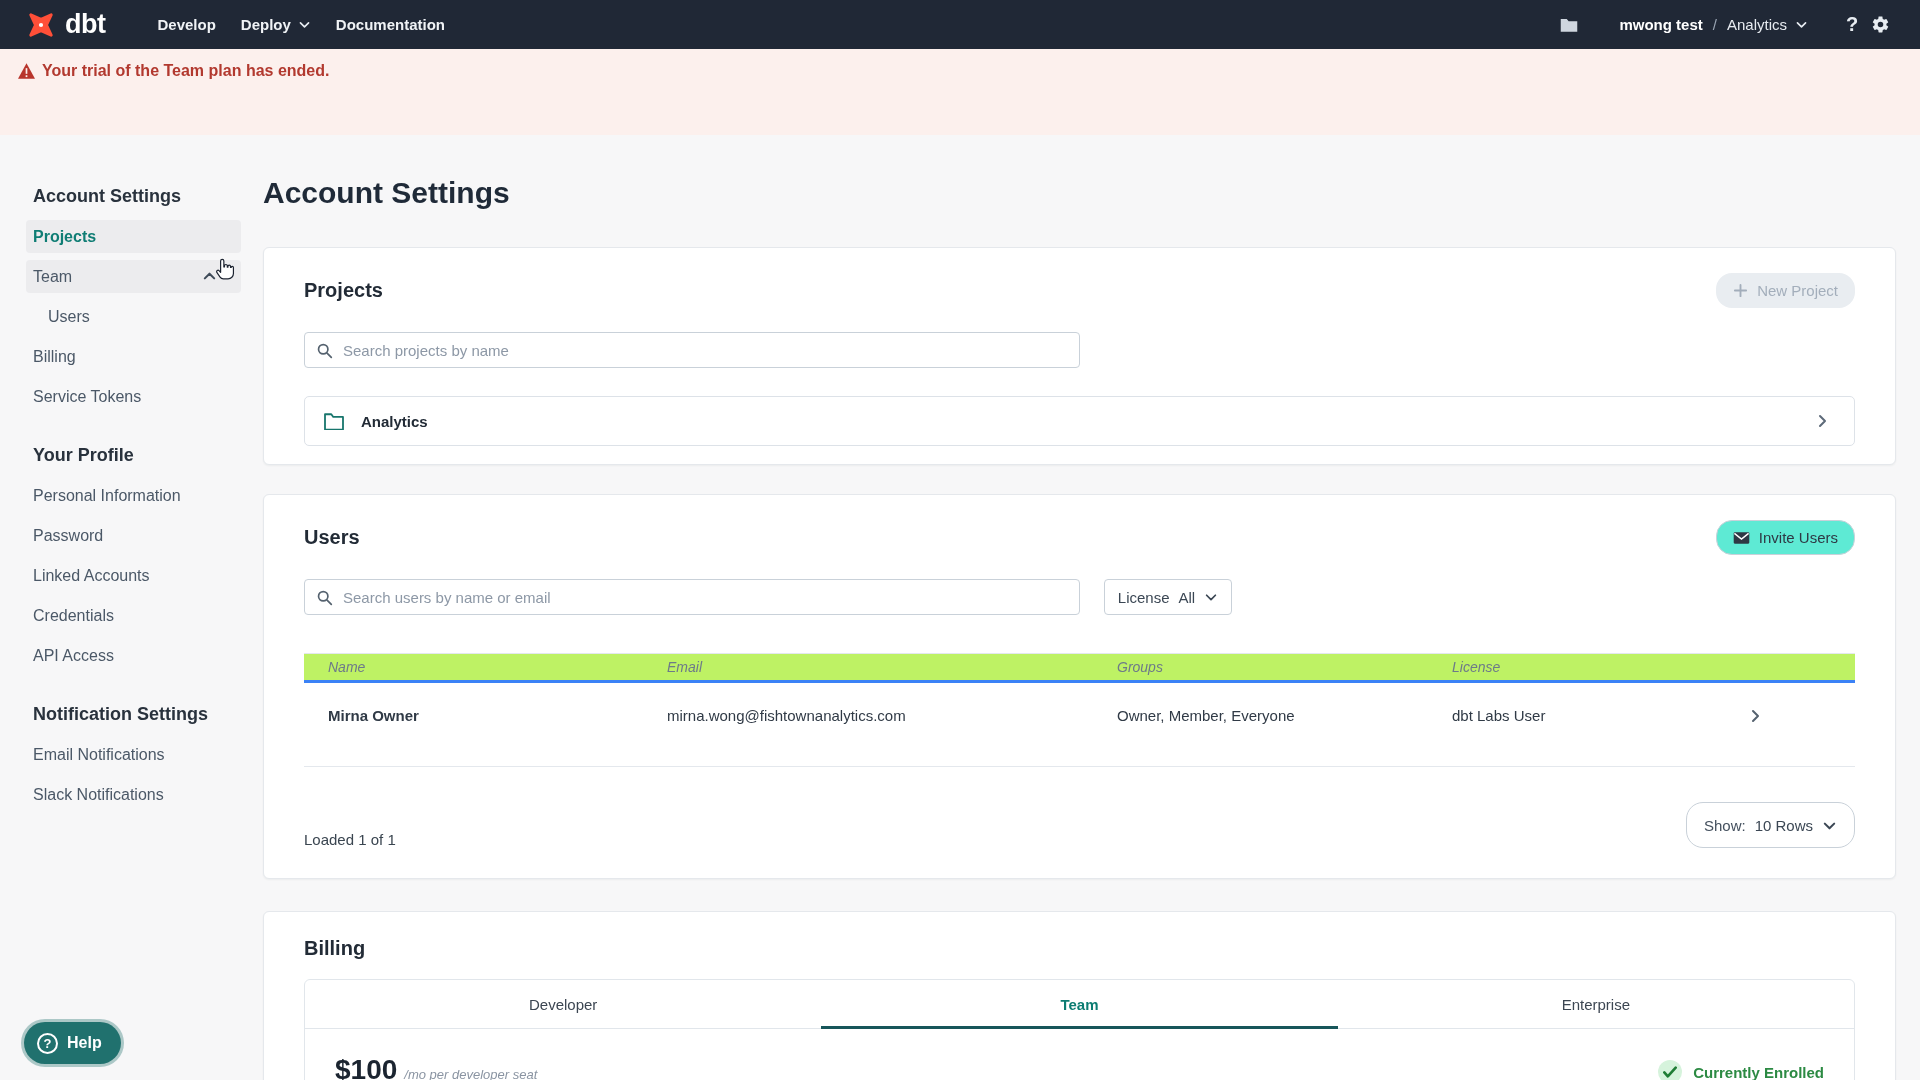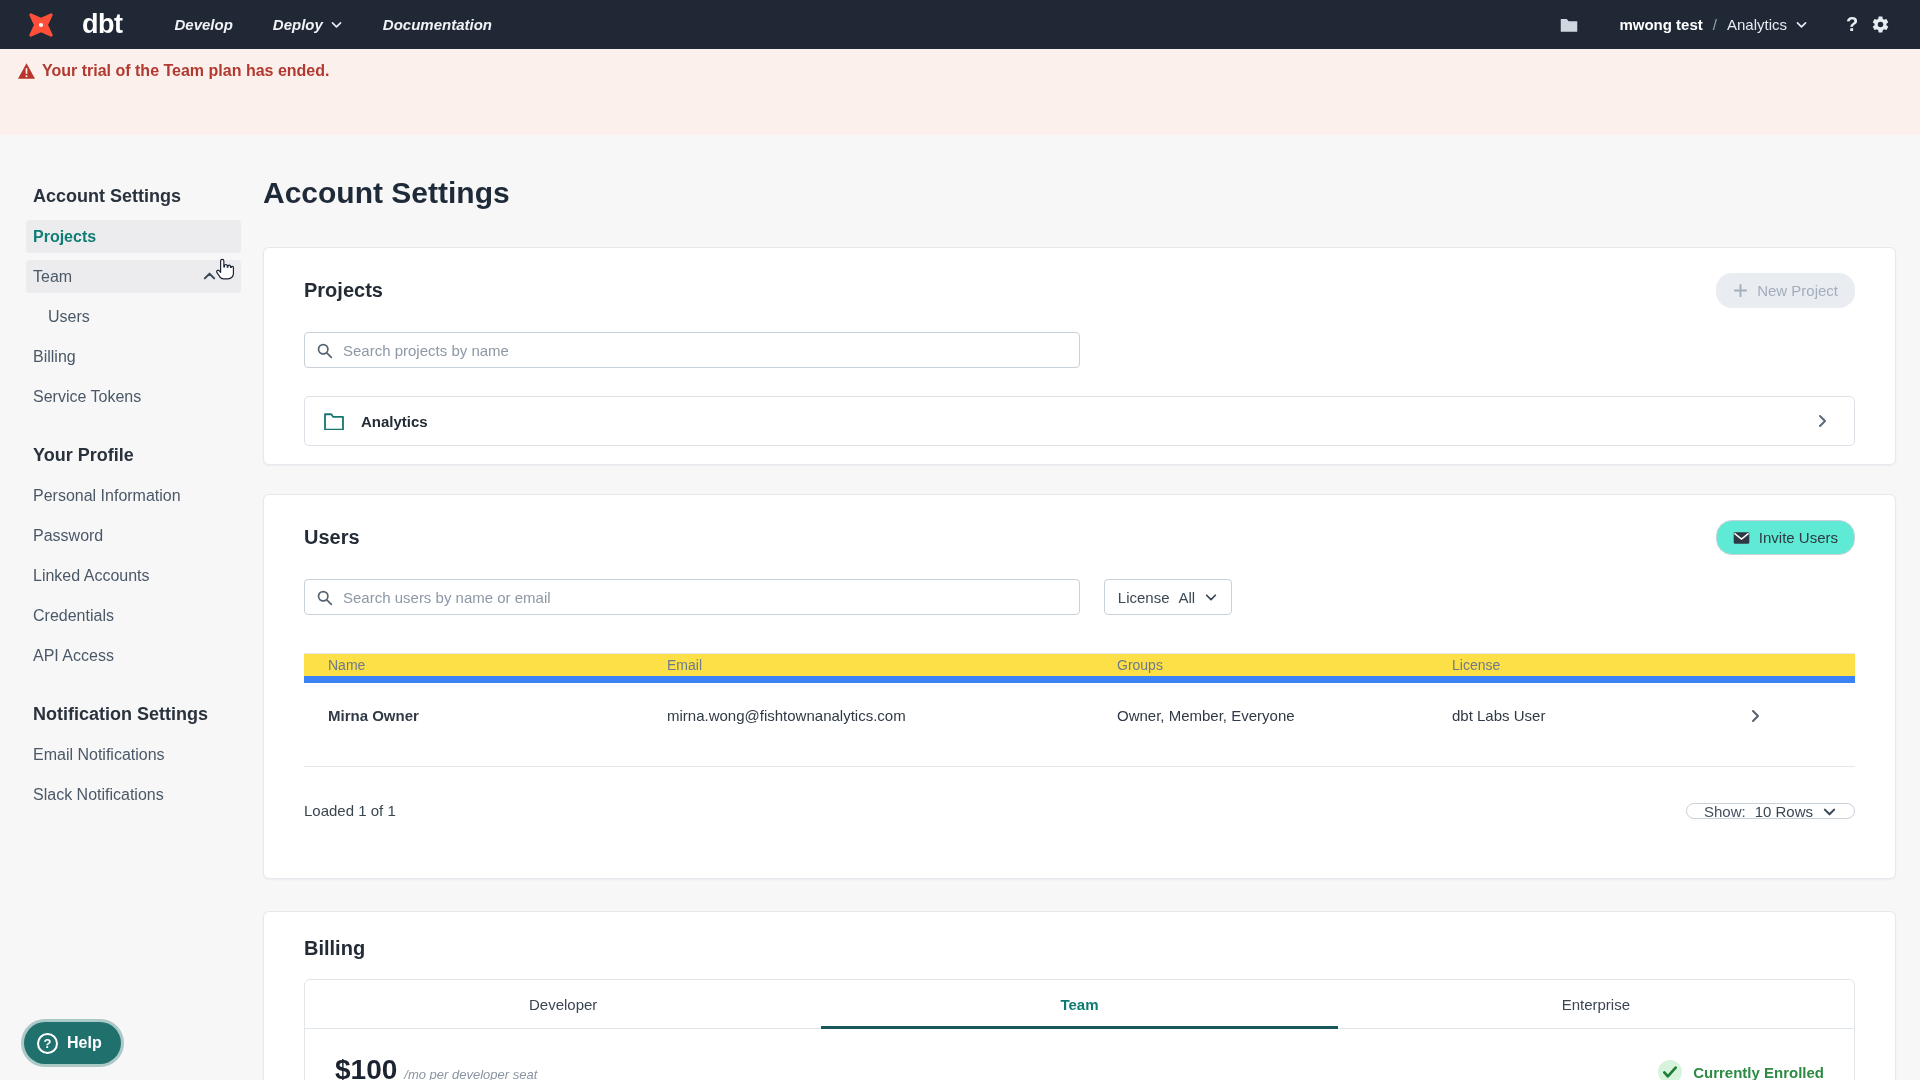--- a/index.html
+++ b/index.html
@@ -9,23 +9,23 @@
     background: #f7f7f8;
     overflow: hidden;
     position: relative;
     color: #303a46;
   }
   
   .topbar {
     height: 49px; background: #202836; display: flex; align-items: center;
     padding: 0 26px; color: #eef1f5;
   }
-  .brand { display:flex; align-items:center; gap:26px; margin-right:52px; }
+  .brand { display:flex; align-items:center; gap:9px; margin-right:52px; }
   .brand-text { font-size:27px; font-weight:bold; color:#fff; letter-spacing:-0.5px; }
-  .nav-items { display:flex; align-items:center; gap:40px;font-style:italic; }
+  .nav-items { display:flex; align-items:center; gap:25px; }
   .nav-item { font-size:15px; font-weight:600; color:#f0f3f6; display:flex; align-items:center; gap:7px; cursor:pointer; }
   .topbar-right { margin-left:auto; display:flex; align-items:center; }
   .account-switcher { display:flex; align-items:center; gap:8px; font-size:15px; margin-right:30px; cursor:pointer; }
   .account-name { font-weight:700; color:#ffffff;margin-left:33px; }
   .account-sep { color:#9aa6b4; margin:0 2px; }
   .project-name { color:#e7ebf0; }
   .icon-btn { display:flex; align-items:center; justify-content:center; width:28px; height:28px; cursor:pointer; }
   .q-glyph { font-size:20px; font-weight:bold; color:#e8edf2; }
   
   .banner { height:86px; background:#fcf0ed; padding:13px 0 0 18px; }
@@ -79,30 +79,30 @@
   }
   .project-row {
     margin-top:28px; height:50px; border:1px solid #dde2e8; border-radius:5px;
     display:flex; align-items:center; padding:0 24px 0 18px; cursor:pointer; background:#fff;
   }
   .project-row-name { font-size:15px; font-weight:bold; color:#222b36; margin-left:16px; }
   .row-chevron { margin-left:auto; color:#5d6a79; display:flex; }
   
   .table { margin-top:38px; border-top:1px solid #e4e8ed; }
   .tgrid { display:grid; grid-template-columns:363px 450px 335px 1fr 200px; }
-  .thead { background:#fde047; height:29px; align-items:center; border-bottom:7px solid #3b82f6; }
+  .thead { background:#bef264; height:29px; align-items:center; border-bottom:3px solid #3b82f6;font-style:italic; }
   .thead > div { font-size:14px; color:#6d7a89; }
   .thead > div:first-child, .trow > div:first-child { padding-left:24px; }
   .trow { height:84px; border-bottom:1px solid #e4e8ed; align-items:start; padding-top:24px; cursor:pointer; }
   .trow > div { font-size:15px; color:#303a46; }
   .cell-name { font-weight:bold; color:#222b36; }
   .cell-chevron { display:flex; justify-content:center; padding-top:1px; color:#55626f; }
   .table-footer { display:flex; justify-content:space-between; align-items:flex-end; margin-top:35px; }
   .loaded-text { font-size:15px; color:#3a4550; }
-  .show-btn { height:16px; border:1px solid #c9d1d9; border-radius:17px; background:#fff;
+  .show-btn { height:46px; border:1px solid #c9d1d9; border-radius:17px; background:#fff;
               display:flex; align-items:center; gap:9px; padding:0 17px; font-size:15px;
               color:#3b4754; cursor:pointer; }
   .show-label { color:#44505e; }
   
   .tabs-card { margin-top:19px; border:1px solid #e1e6eb; border-radius:6px; background:#fff; }
   .tabs { display:flex; height:49px; border-bottom:1px solid #e1e6eb; }
   .tab { flex:1; display:flex; align-items:center; justify-content:center; font-size:15px;
          color:#3c4652; position:relative; cursor:pointer; }
   .tab.active { color:#0c7c72; font-weight:600; }
   .tab.active::after { content:""; position:absolute; bottom:-1px; left:0; right:0; height:3px; background:#17565a; }

